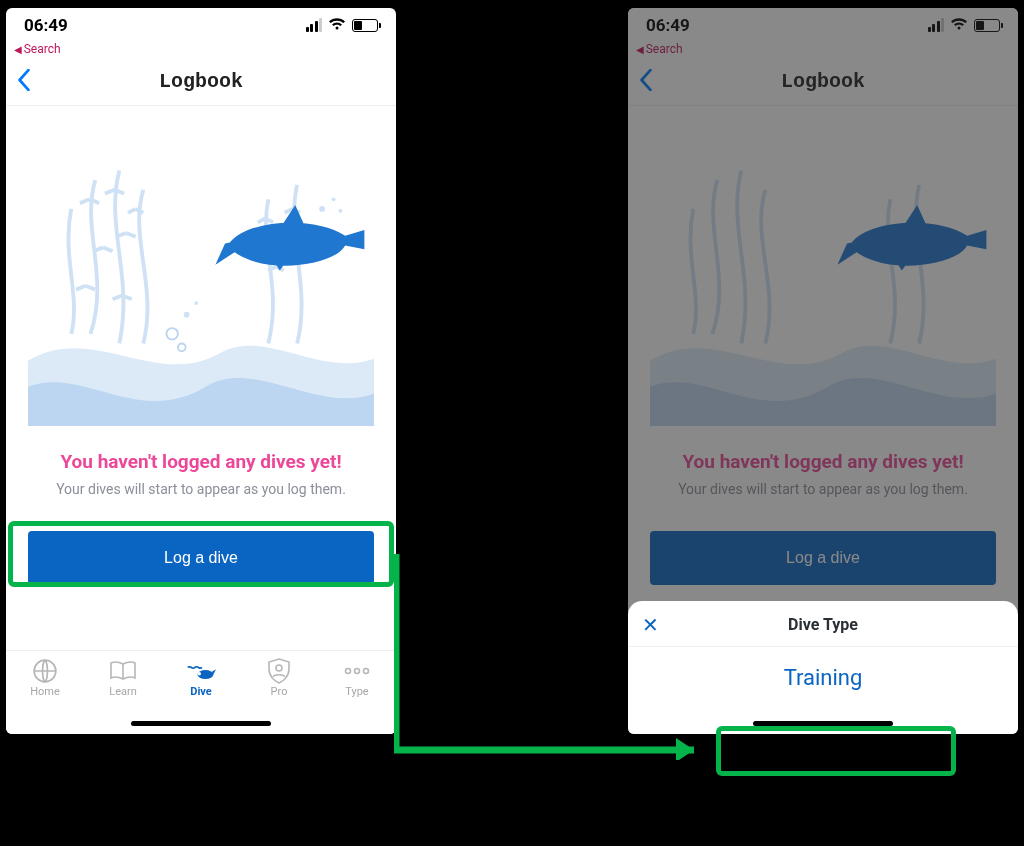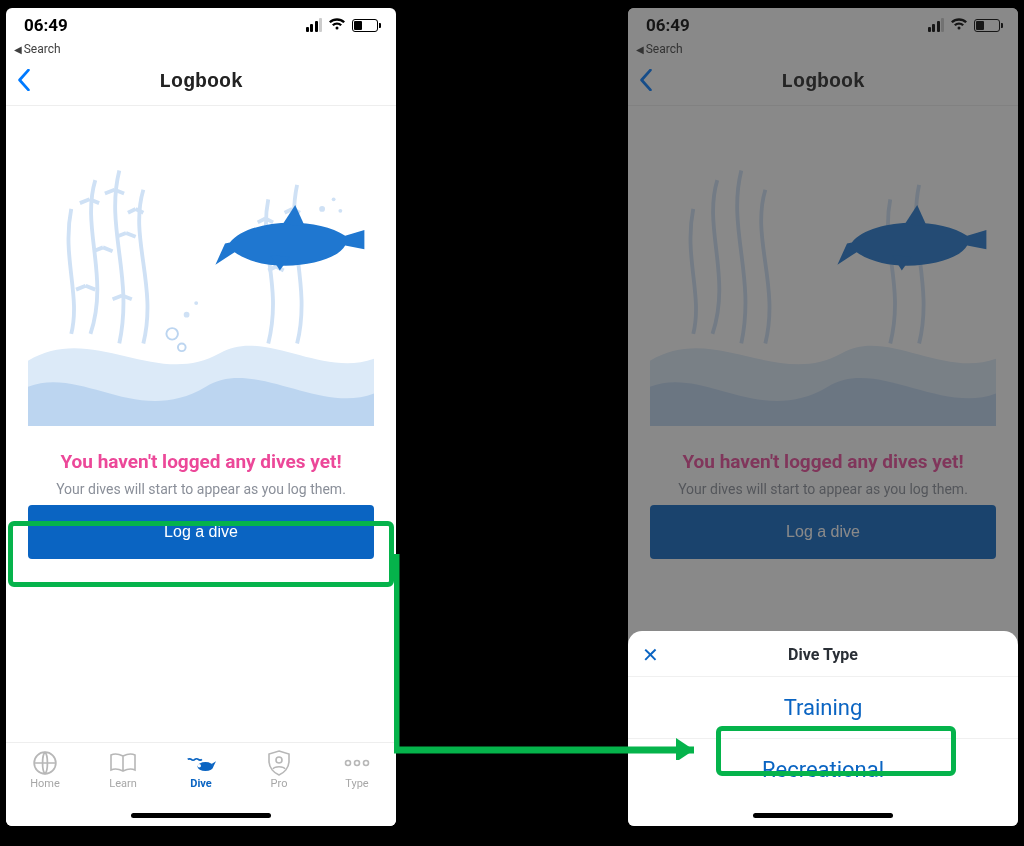--- a/index.html
+++ b/index.html
@@ -7,21 +7,21 @@
     font-family: -apple-system, BlinkMacSystemFont, "Segoe UI", Roboto, Helvetica, Arial, sans-serif;
     background: #000;
     width: 1024px;
     height: 846px;
     position: relative;
     overflow: hidden;
   }
   .phone {
     position: absolute;
     width: 390px;
-    height: 818px;
+    height: 726px;
     background: #fff;
     border-radius: 6px;
     overflow: hidden;
   }
   .phone-left { left: 6px; top: 8px; }
   .phone-right { left: 628px; top: 8px; }
 
   
   .statusbar {
     height: 34px;
@@ -43,21 +43,21 @@
   .battery {
     width: 26px; height: 13px; border:1.5px solid #000; border-radius:3px;
     position: relative;
   }
   .battery::after{ content:""; position:absolute; right:-4px; top:3px; width:2px;height:5px;background:#000;border-radius:0 1px 1px 0;}
   .battery .fill{ position:absolute; left:1px; top:1px; bottom:1px; width:35%; background:#000; border-radius:1px;}
 
   .breadcrumb {
     padding: 0 8px 2px;
     font-size: 12px;
-    color:#404040;
+    color:#be185d;
   }
   .breadcrumb .tri { font-size:10px; margin-right:2px; }
 
   .navbar {
     height: 48px;
     display:flex;
     align-items:center;
     position:relative;
     border-bottom:1px solid #eee;
   }
@@ -89,21 +89,21 @@
 
   .empty-title {
     font-size:19px;
     font-weight:700;
     color:#ec4899;
     margin-bottom:8px;
   }
   .empty-sub {
     font-size:14px;
     color:#8a8f99;
-    margin-bottom:8px;
+    margin-bottom:34px;
   }
   .log-btn {
     display:block;
     width: 100%;
     background:#0a64c2;
     color:#fff;
     border:none;
     border-radius:4px;
     padding: 18px 0;
     font-size:16px;
@@ -375,21 +375,20 @@
   </div>
 
   <div class="dim"></div>
 
   <div class="sheet">
     <div class="sheet-head">
       <span class="sheet-close">✕</span>
       <span>Dive Type</span>
     </div>
     <div class="sheet-item">Training</div>
-    <div class="sheet-item">Recreational</div>
     <div class="home-indicator"></div>
   </div>
 </div>
 
 <div class="hl hl1"></div>
 <div class="hl hl2"></div>
 
 <svg class="arrow-svg" viewBox="0 0 330 210">
   <path d="M2 4 L2 200 L300 200" stroke="#05b34b" stroke-width="7" fill="none"></path>
   <path d="M300 200 L282 188 L282 212 Z" fill="#05b34b"></path>

